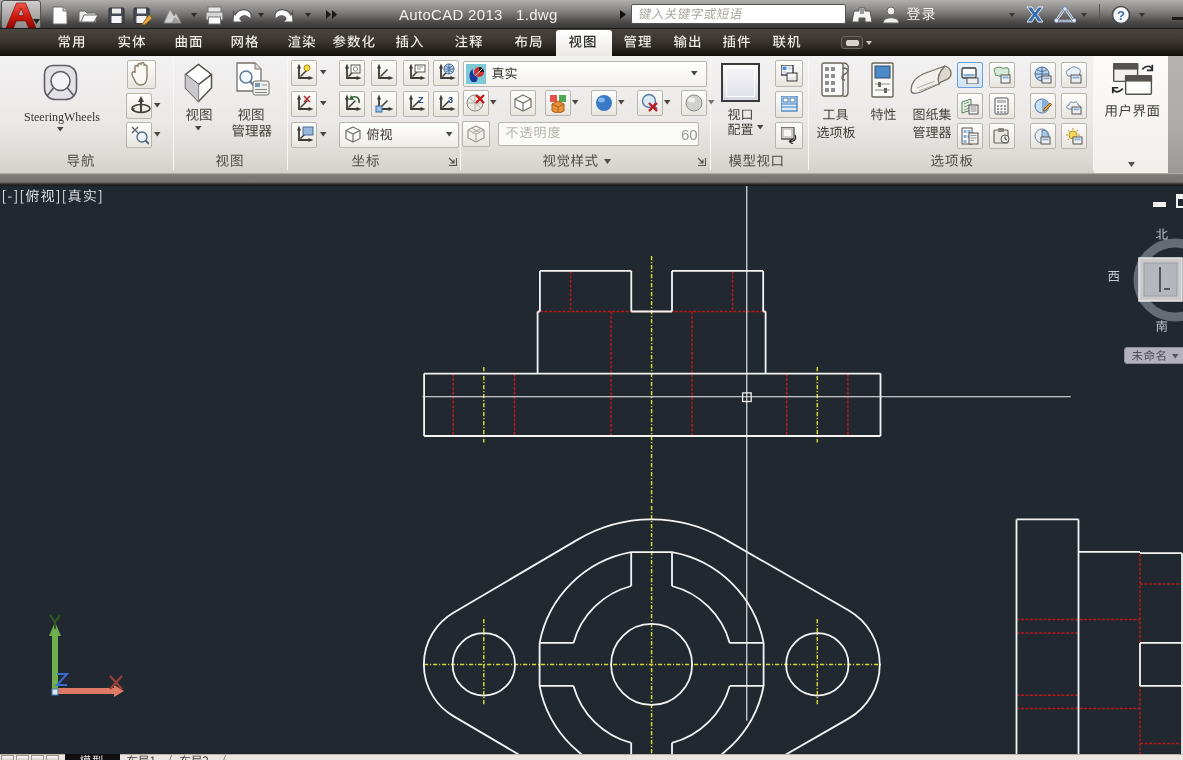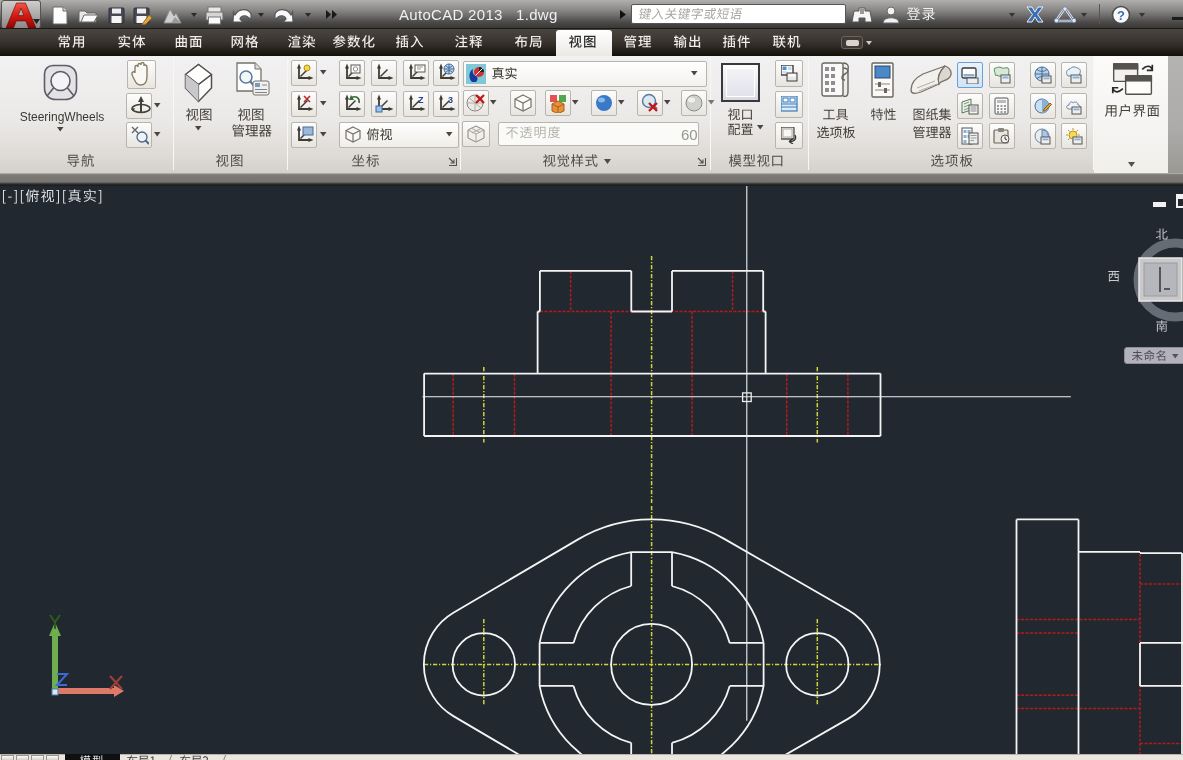--- a/index.html
+++ b/index.html
@@ -388,21 +388,21 @@
       <path d="M1 1 L6 6 M6 2.5 L6 6 L2.5 6 M1 8.5 L8.5 8.5 L8.5 1" stroke="#55514b" fill="none" stroke-width="1.1"></path>
     </svg>
     <svg class="abs" style="left:697px;top:157px" width="9" height="9" viewBox="0 0 9 9">
       <path d="M1 1 L6 6 M6 2.5 L6 6 L2.5 6 M1 8.5 L8.5 8.5 L8.5 1" stroke="#55514b" fill="none" stroke-width="1.1"></path>
     </svg>
     <svg class="abs" style="left:43px;top:64px" width="35" height="37" viewBox="0 0 35 37">
 <path d="M10 1.5 L22 1.5 C29 1.5 33.5 6 33.5 13 L33.5 24 C33.5 31 29 35.5 22 35.5 L13 35.5 C6 35.5 1.5 31 1.5 24 L1.5 10 C1.5 5 5 1.5 10 1.5 Z" fill="#e3e2e6" stroke="#5f5c64" stroke-width="1.6"></path>
 <circle cx="17.5" cy="17" r="9.5" fill="#f4f4f6" stroke="#5f5c64" stroke-width="1.6"></circle>
 <path d="M10.5 24 L4 32 M24.5 24 L31 32" stroke="#5f5c64" stroke-width="1.6"></path>
     </svg>
-    <div class="abs" style="left:8px;top:110px;width:108px;height:13px;font-size:12px;color:#3a3733;font-family:Liberation Sans, sans-serif;text-align:center">SteeringWheels</div>
+    <div class="abs" style="left:8px;top:110px;width:108px;height:13px;font-size:12px;color:#3a3733;font-family:Liberation Serif, serif;text-align:center">SteeringWheels</div>
     <svg class="abs" style="left:57px;top:127px" width="8" height="6">
       <path d="M0 0 L6.5 0 L3.2 4.5 Z" fill="#4a463f"></path>
     </svg>
     <div class="abs" style="left:127px;top:60px;width:29px;height:29px;background:linear-gradient(#fdfdfc,#e8e5df);border:1px solid #b9b5ad;border-radius:2px;"></div>
     <svg class="abs" style="left:131px;top:62px" width="21" height="25" viewBox="0 0 21 25">
 <path d="M4 11 L4 5 C4 3 7 3 7 5 L7 3 C7 1 10 1 10 3 L10 2 C10 0 13 0 13 2 L13 4 C13 2 16 3 16 5 L16 14 C16 20 14 23 10 23 C6 23 5 21 3 17 C1 13 0 11 2 10 C3 9.5 4 10 4 11 Z" fill="#faf8f4" stroke="#8a7d66" stroke-width="1.4"></path>
     </svg>
     <div class="abs" style="left:126px;top:93px;width:26px;height:26px;background:linear-gradient(#fdfdfc,#e8e5df);border:1px solid #b9b5ad;border-radius:2px;"></div>
     <svg class="abs" style="left:154px;top:103px" width="8" height="6">
       <path d="M0 0 L6.5 0 L3.2 4.5 Z" fill="#4a463f"></path>

